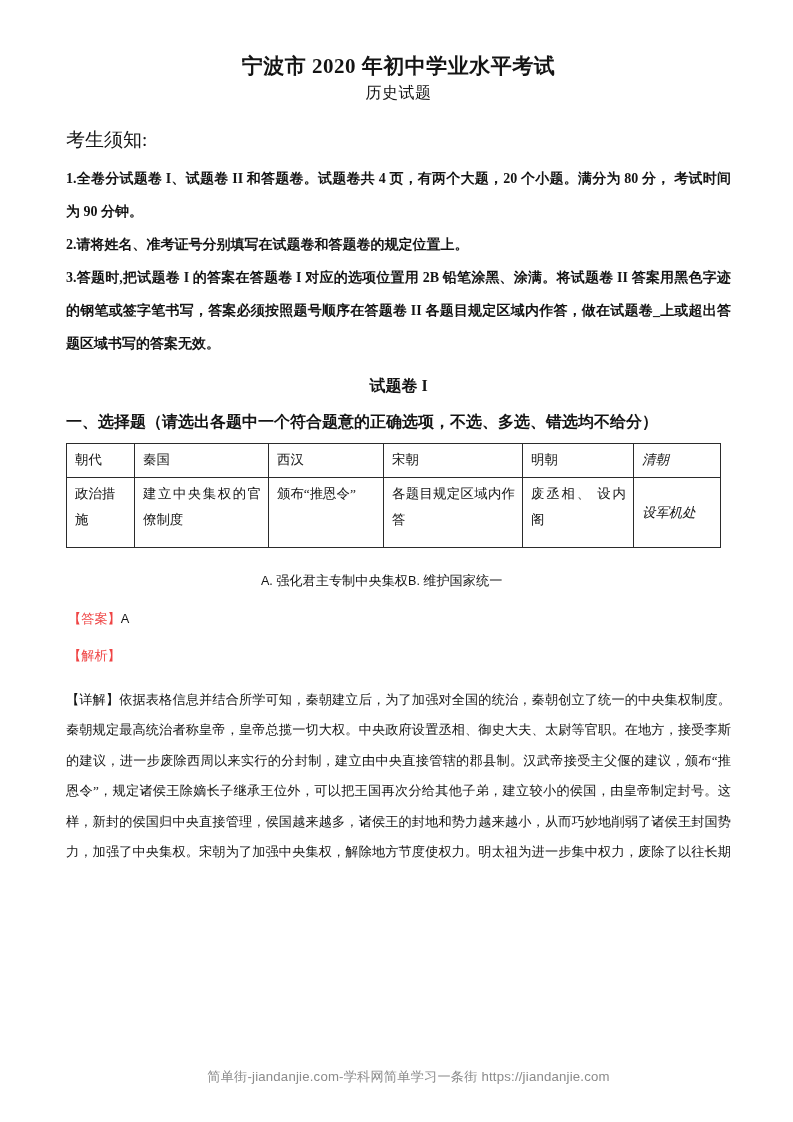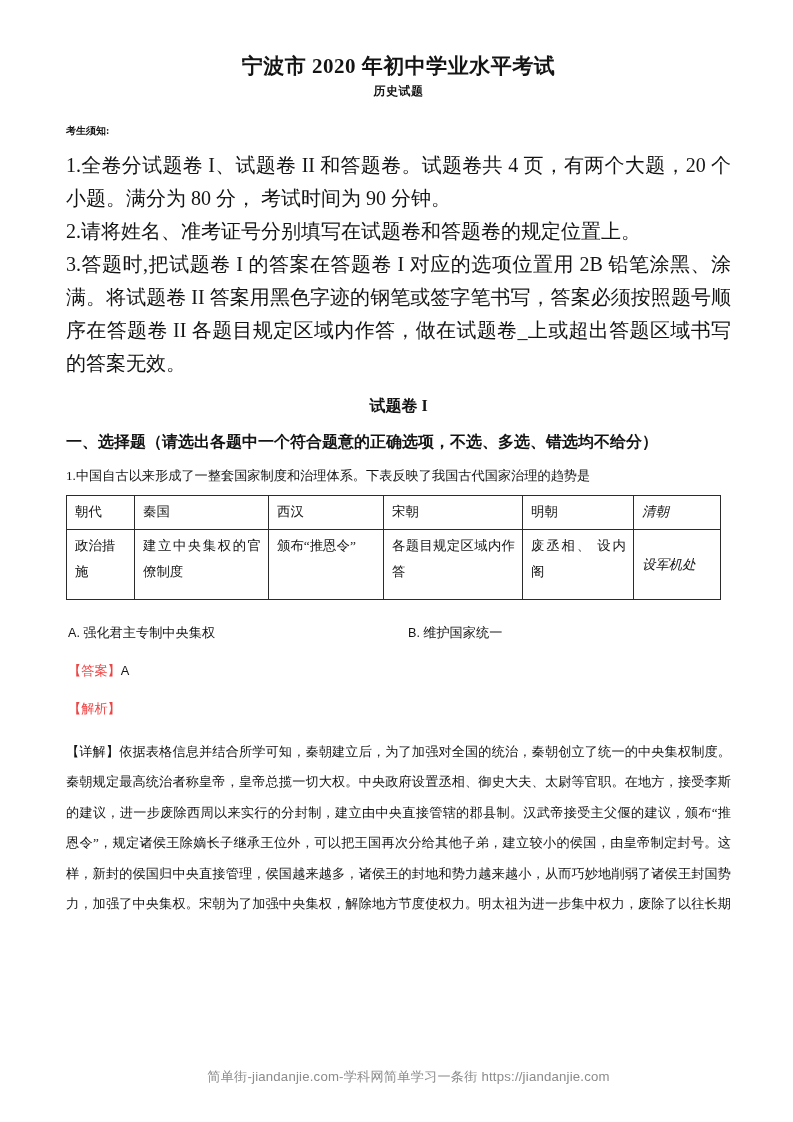--- a/index.html
+++ b/index.html
@@ -29,41 +29,41 @@
   .doc-title {
     text-align: center;
     font-size: 21px;
     font-weight: bold;
     letter-spacing: 0.5px;
     line-height: 1.0;
     margin: 0 0 5px 0;
   }
   .doc-subtitle {
     text-align: center;
-    font-size: 12px;
-    font-weight: bold;
+    font-size: 16px;
+    font-weight: normal;
     letter-spacing: 0.5px;
     line-height: 1.0;
     margin: 8px 0 0 0;
   }
 
   
   .notice-head {
-    font-size: 10px;
-    font-weight: bold;
+    font-size: 19px;
+    font-weight: normal;
     margin: 29px 0 0 0;
     line-height: 1.0;
   }
   .notice-list {
     margin: 0;
     padding: 0;
   }
   .notice-item {
-    font-size: 20px;
-    font-weight: normal;
+    font-size: 14px;
+    font-weight: bold;
     line-height: 33px;
     text-align: justify;
     text-justify: inter-ideograph;
     margin: 0;
   }
   .notice-item.first { margin-top: 13px; }
 
   
   .paper-label {
     text-align: center;
@@ -119,21 +119,21 @@
     margin: 26px 0 0 0;
   }
   .option-row {
     display: flex;
     line-height: 1.0;
     margin-bottom: 24px;
   }
   .option {
     font-size: 13.2px;
   }
-  .option.left  { width: 340px; padding-left: 2px; }
+  .option.left  { width: 340px; padding-left: 2px; text-align: right; }
   .option.right { width: 300px; }
   .opt-letter { font-family: "Liberation Sans", sans-serif; font-size: 12.6px; }
 
   
   .answer-line, .analysis-line {
     font-size: 13.2px;
     line-height: 1.0;
     margin: 0 0 0 2px;
   }
   .answer-line { margin-bottom: 24px; }
@@ -181,21 +181,20 @@
   <div class="notice-list">
     <p class="notice-item first">1.全卷分试题卷 I、试题卷 II 和答题卷。试题卷共 4 页，有两个大题，20 个小题。满分为 80 分， 考试时间为 90 分钟。</p>
     <p class="notice-item">2.请将姓名、准考证号分别填写在试题卷和答题卷的规定位置上。</p>
     <p class="notice-item">3.答题时,把试题卷 I 的答案在答题卷 I 对应的选项位置用 2B 铅笔涂黑、涂满。将试题卷 II 答案用黑色字迹的钢笔或签字笔书写，答案必须按照题号顺序在答题卷 II 各题目规定区域内作答，做在试题卷_上或超出答题区域书写的答案无效。</p>
   </div>
 
   <div class="paper-label">试题卷 I</div>
 
   <div class="section-head">一、选择题（请选出各题中一个符合题意的正确选项，不选、多选、错选均不给分）</div>
 
-  <div class="question-stem">1.中国自古以来形成了一整套国家制度和治理体系。下表反映了我国古代国家治理的趋势是</div>
 
   <table class="trend-table">
     <tbody>
       <tr class="head-row">
         <td class="col-0">朝代</td>
         <td class="col-1">秦国</td>
         <td class="col-2">西汉</td>
         <td class="col-3">宋朝</td>
         <td class="col-4">明朝</td>
         <td class="col-5">清朝</td>

